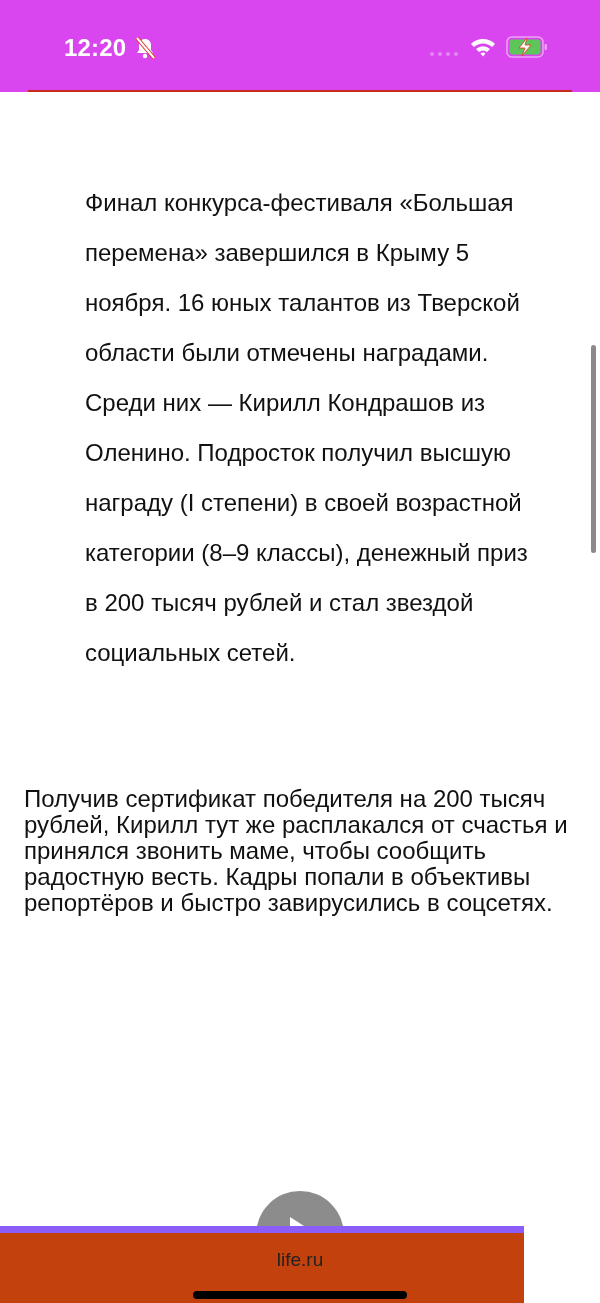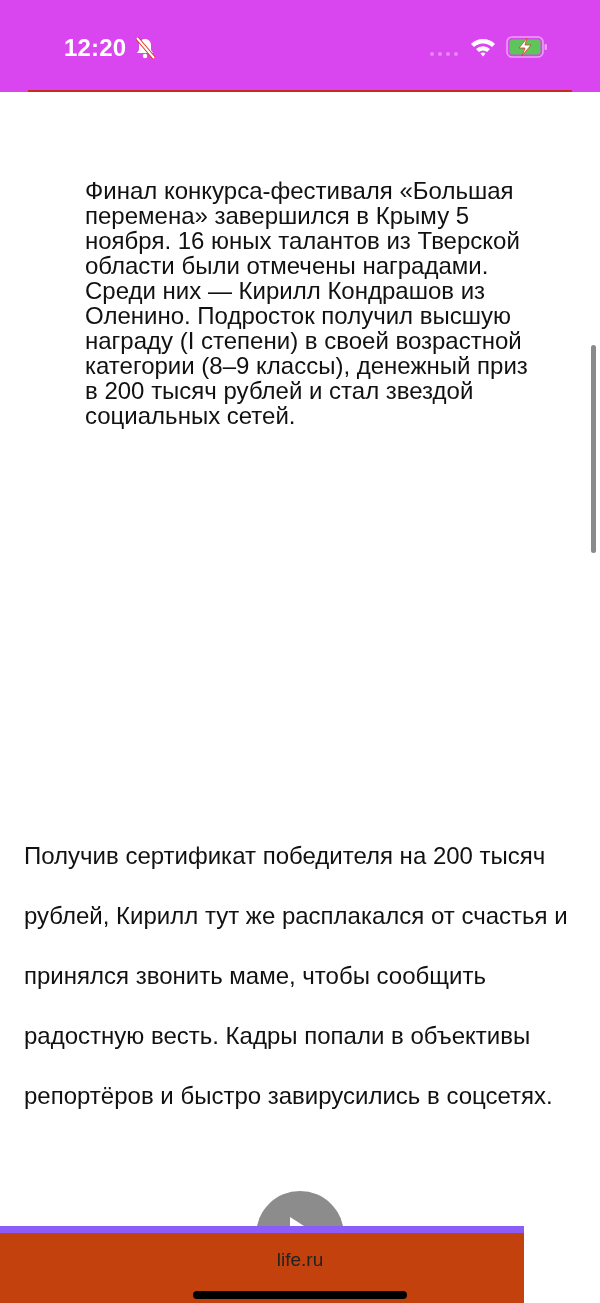--- a/index.html
+++ b/index.html
@@ -23,25 +23,25 @@
   }
   .bell {
     position: absolute; left: 134px; top: 36px; width: 22px; height: 24px;
   }
   .dots { position: absolute; left: 430px; top: 52px; display: flex; gap: 4px; }
   .dots span { width: 4px; height: 4px; border-radius: 50%; background: rgba(255,255,255,0.35); display:block; }
   .wifi { position: absolute; left: 470px; top: 37px; width: 26px; height: 20px; }
   .battery { position: absolute; left: 506px; top: 36px; width: 42px; height: 22px; }
   .quote {
     position: absolute; left: 85px; top: 178px; width: 460px;
-    font-size: 24px; line-height: 25px; color: #111;
+    font-size: 24px; line-height: 50px; color: #111;
   }
   .para {
     position: absolute; left: 24px; top: 786px; width: 560px;
-    font-size: 24px; line-height: 60px; color: #111; margin-top: 40px;
+    font-size: 24px; line-height: 26px; color: #111;
   }
   .scrollbar {
     position: absolute; left: 591px; top: 345px; width: 5px; height: 208px;
     border-radius: 3px; background: #8a8a8a;
   }
   .play-btn {
     position: absolute; left: 256px; top: 1191px; width: 88px; height: 88px;
     border-radius: 50%; background: #8c8c8c;
   }
   .play-btn .tri {

